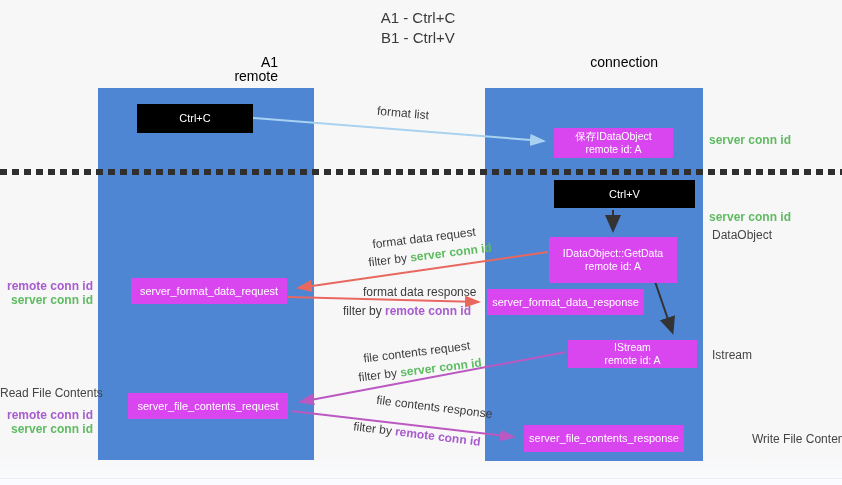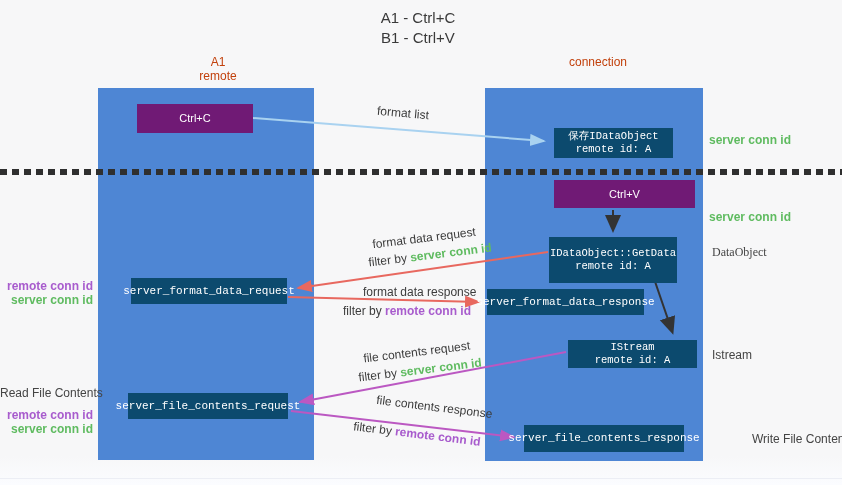--- a/index.html
+++ b/index.html
@@ -8,37 +8,37 @@
     background:linear-gradient(180deg,#f7f7f8 0%,#f7f7f8 94%,#fbfcff 100%);
     font-family:"Liberation Sans",sans-serif;
     position:relative;overflow:hidden;
     color:#3c3c3c;
   }
   .canvas{position:absolute;left:0;top:0;width:842px;height:485px;}
   .title{
     position:absolute;left:318px;top:8px;width:200px;
     text-align:center;font-size:15px;color:#3a3a3a;line-height:20px;
   }
-  .lane-header{position:absolute;width:120px;text-align:center;font-size:12px;color:#c2410c;line-height:14px;}
+  .lane-header{position:absolute;width:120px;text-align:right;font-size:14px;color:#000000;line-height:14px;}
   .lane-header.a1{left:158px;top:55px;}
   .lane-header.b1{left:538px;top:55px;}
   .lane{position:absolute;background:#4e86d4;}
   .lane.a1{left:98px;top:88px;width:216px;height:372px;}
   .lane.b1{left:485px;top:88px;width:218px;height:373px;}
   .dotted-line{
     position:absolute;left:0;top:169px;width:842px;height:6px;
     background:repeating-linear-gradient(90deg,#2f2f2f 0 7px,transparent 7px 12px);
   }
   .node{
     position:absolute;display:flex;flex-direction:column;
     align-items:center;justify-content:center;
     color:#fff;text-align:center;font-size:11px;line-height:13px;
   }
-  .node.orange{background:#0c4a6e;font-family:Liberation Mono, monospace;}
-  .node.green{background:#701a75;align-items:center;}
+  .node.orange{background:#d946ef;}
+  .node.green{background:#000000;align-items:center;}
   .flow-label{position:absolute;font-size:12px;color:#3c3c3c;white-space:nowrap;}
   .rot-neg{transform:rotate(-7deg);}
   .rot-pos{transform:rotate(7deg);}
   .rot-small{transform:rotate(5deg);}
   .green-key{color:#5fbb60;font-weight:bold;}
   .purple-key{color:#a85ccd;font-weight:bold;}
   .side-label{position:absolute;font-size:12px;white-space:nowrap;}
   .side-label.green{color:#5fbb60;font-weight:bold;}
   .side-label.purple{color:#a85ccd;font-weight:bold;}
   .side-label.dark{color:#444;}
@@ -141,21 +141,21 @@
     <span>filter by </span><span class="green-key">server conn id</span>
   </div>
 
   <div class="flow-label rot-pos" style="left:376px;top:400px;">file contents response</div>
   <div class="flow-label rot-pos" style="left:353px;top:427px;">
     <span>filter by </span><span class="purple-key">remote conn id</span>
   </div>
 
   <div class="side-label green" style="left:709px;top:133px;">server conn id</div>
   <div class="side-label green" style="left:709px;top:210px;">server conn id</div>
-  <div class="side-label dark" style="left:712px;top:245px;font-family:Liberation Serif, serif;">DataObject</div>
+  <div class="side-label dark" style="left:712px;top:228px;">DataObject</div>
   <div class="side-label dark" style="left:712px;top:348px;">Istream</div>
   <div class="side-label dark" style="left:714px;top:432px;margin-left:38px;">Write File Contents</div>
 
   <div class="side-label purple left-col" style="top:279px;">remote conn id</div>
   <div class="side-label green left-col" style="top:293px;">server conn id</div>
   <div class="side-label dark left-col" style="top:386px;">Read File Contents</div>
   <div class="side-label purple left-col" style="top:408px;">remote conn id</div>
   <div class="side-label green left-col" style="top:422px;">server conn id</div>
 
   <div class="bottom-edge"></div>

